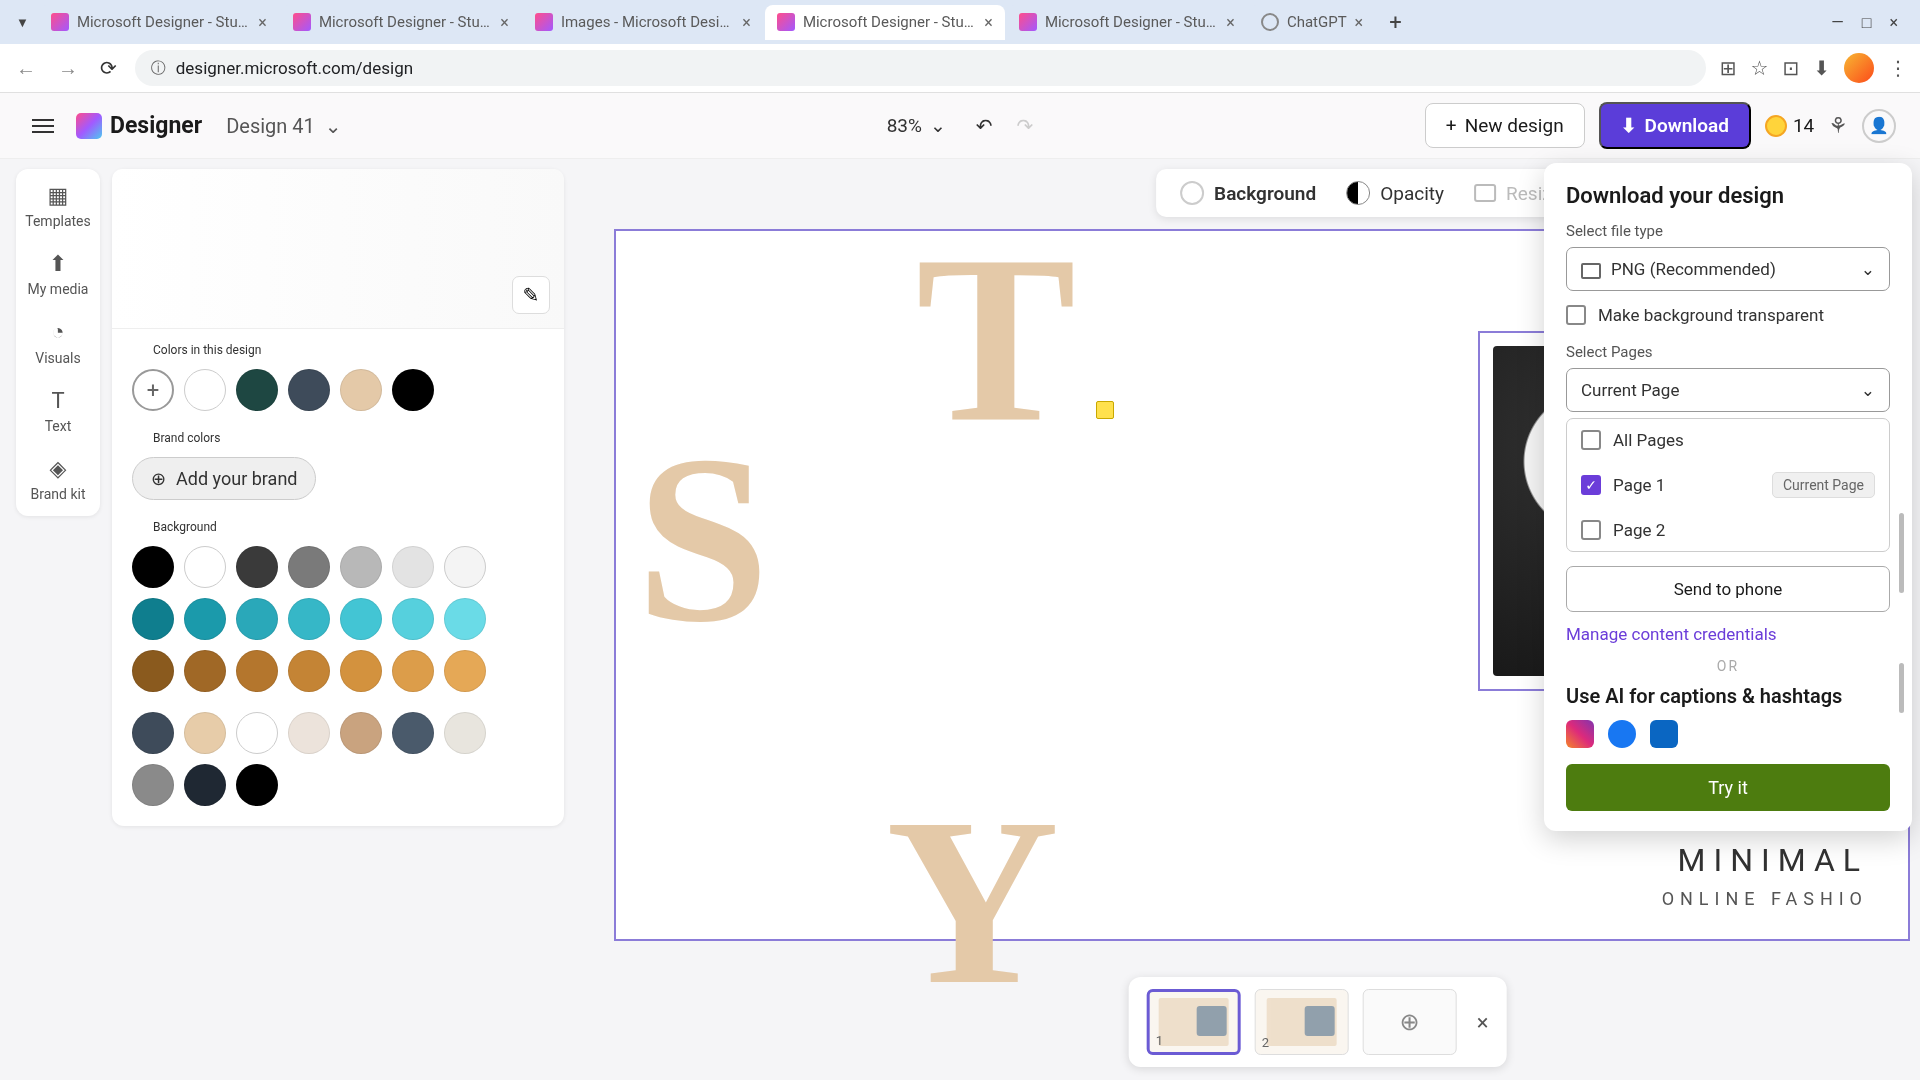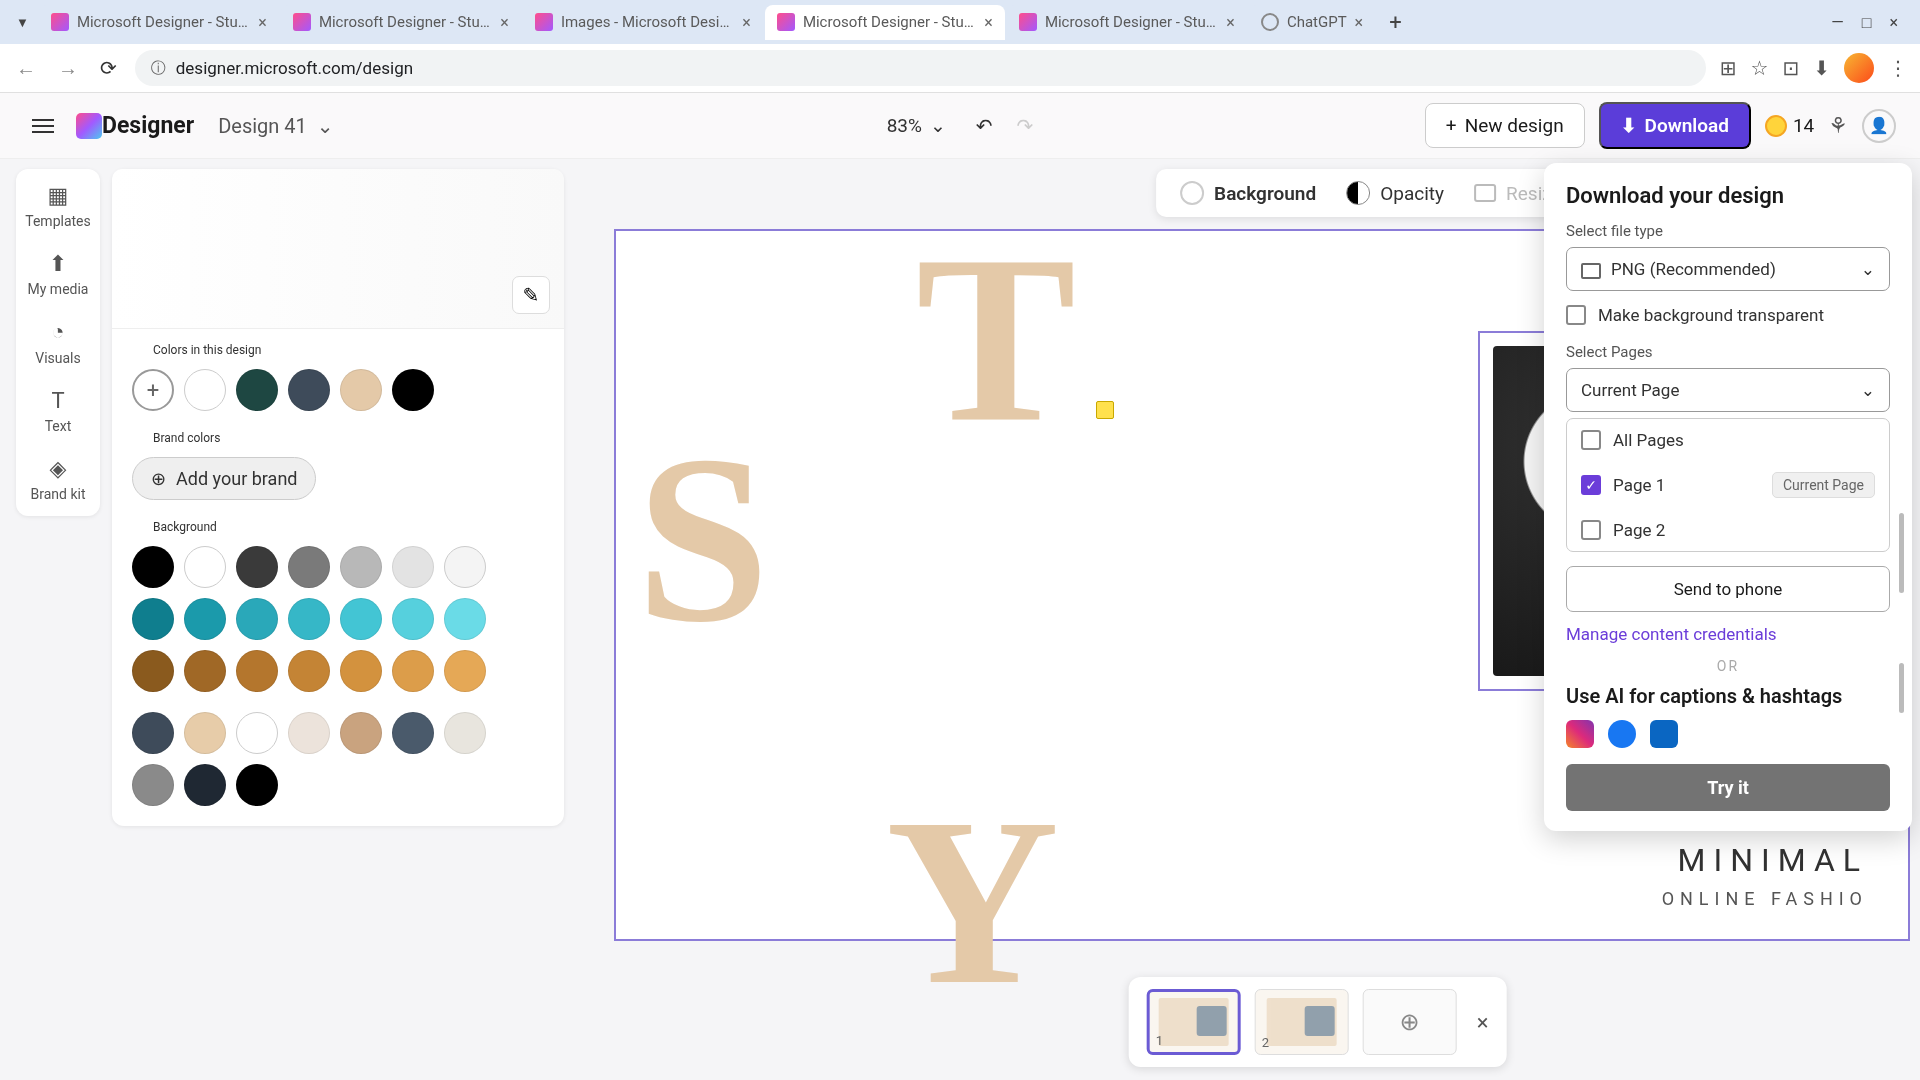--- a/index.html
+++ b/index.html
@@ -25,21 +25,21 @@
     .nav-btn.enabled { color: #333; }
     .url-input { flex: 1; display: flex; align-items: center; gap: 10px; background: #f1f3f4; border-radius: 20px; padding: 8px 16px; font-size: 17px; color: #202124; }
     .url-actions { display: flex; gap: 14px; align-items: center; }
     .url-actions span { font-size: 20px; color: #555; }
     .avatar { width: 30px; height: 30px; border-radius: 50%; background: linear-gradient(135deg, #f7b733, #fc4a1a); }
     
     
     .app-header { display: flex; align-items: center; padding: 14px 24px; background: #faf9fa; border-bottom: 1px solid #eee; height: 66px; }
     .hamburger { display: flex; flex-direction: column; gap: 4px; padding: 8px; margin-right: 14px; }
     .hamburger span { width: 22px; height: 2px; background: #323232; }
-    .app-logo { display: flex; align-items: center; margin-right: 24px; }
+    .app-logo { display: flex; align-items: center; gap: 8px; margin-right: 24px; }
     .logo-icon { width: 26px; height: 26px; background: linear-gradient(135deg, #ff4d8b, #a259ff, #4cc9f0); border-radius: 5px; }
     .logo-text { font-size: 23px; font-weight: 700; color: #1a1a1a; }
     .design-name { display: flex; align-items: center; gap: 10px; font-size: 20px; color: #555; }
     .zoom-control { margin-left: auto; margin-right: auto; display: flex; align-items: center; gap: 30px; font-size: 19px; color: #323232; position: absolute; left: 50%; transform: translateX(-50%); }
     .zoom-pct { display: flex; align-items: center; gap: 8px; }
     .undo-redo { display: flex; gap: 24px; font-size: 20px; }
     .undo-redo .disabled { color: #ccc; }
     .header-actions { margin-left: auto; display: flex; align-items: center; gap: 14px; }
     .btn-new-design { display: flex; align-items: center; gap: 8px; padding: 10px 20px; border: 1px solid #ccc; border-radius: 8px; background: #fff; font-size: 19px; color: #1a1a1a; }
     .btn-download { display: flex; align-items: center; gap: 8px; padding: 10px 20px; border-radius: 8px; background: #5b3dd9; color: #fff; font-size: 19px; font-weight: 600; }
@@ -122,21 +122,21 @@
     .page-badge { margin-left: auto; background: #f0f0f0; border: 1px solid #ddd; border-radius: 5px; padding: 4px 10px; font-size: 14px; color: #666; }
     .btn-secondary { width: 100%; padding: 12px; border: 1px solid #aaa; border-radius: 7px; background: #fff; font-size: 17px; color: #1a1a1a; margin-bottom: 12px; }
     .link-text { color: #6b3dd9; font-size: 17px; margin-bottom: 14px; display: block; }
     .or-divider { text-align: center; color: #aaa; font-size: 14px; margin: 10px 0; letter-spacing: 2px; }
     .ai-title { font-size: 20px; font-weight: 600; color: #1a1a1a; margin-bottom: 12px; }
     .social-row { display: flex; gap: 14px; margin-bottom: 16px; }
     .social-icon { width: 28px; height: 28px; border-radius: 6px; }
     .social-icon.ig { background: linear-gradient(45deg, #f58529, #dd2a7b, #8134af); }
     .social-icon.fb { background: #1877f2; border-radius: 50%; }
     .social-icon.li { background: #0a66c2; }
-    .btn-primary { width: 100%; padding: 13px; border: none; border-radius: 6px; background: #737373; color: #fff; font-size: 18px; font-weight: 700; }
+    .btn-primary { width: 100%; padding: 13px; border: none; border-radius: 6px; background: #4d7c0f; color: #fff; font-size: 18px; font-weight: 400; }
     
     .scroll-indicator { position: absolute; right: 8px; top: 350px; width: 5px; height: 80px; background: #bbb; border-radius: 3px; }
     .scroll-indicator2 { position: absolute; right: 8px; top: 500px; width: 5px; height: 50px; background: #bbb; border-radius: 3px; }
   </style>
 </head>
 <body>
 
 <div class="browser-chrome">
   <div class="tab-bar">
     <span class="tab-dropdown">▼</span>

